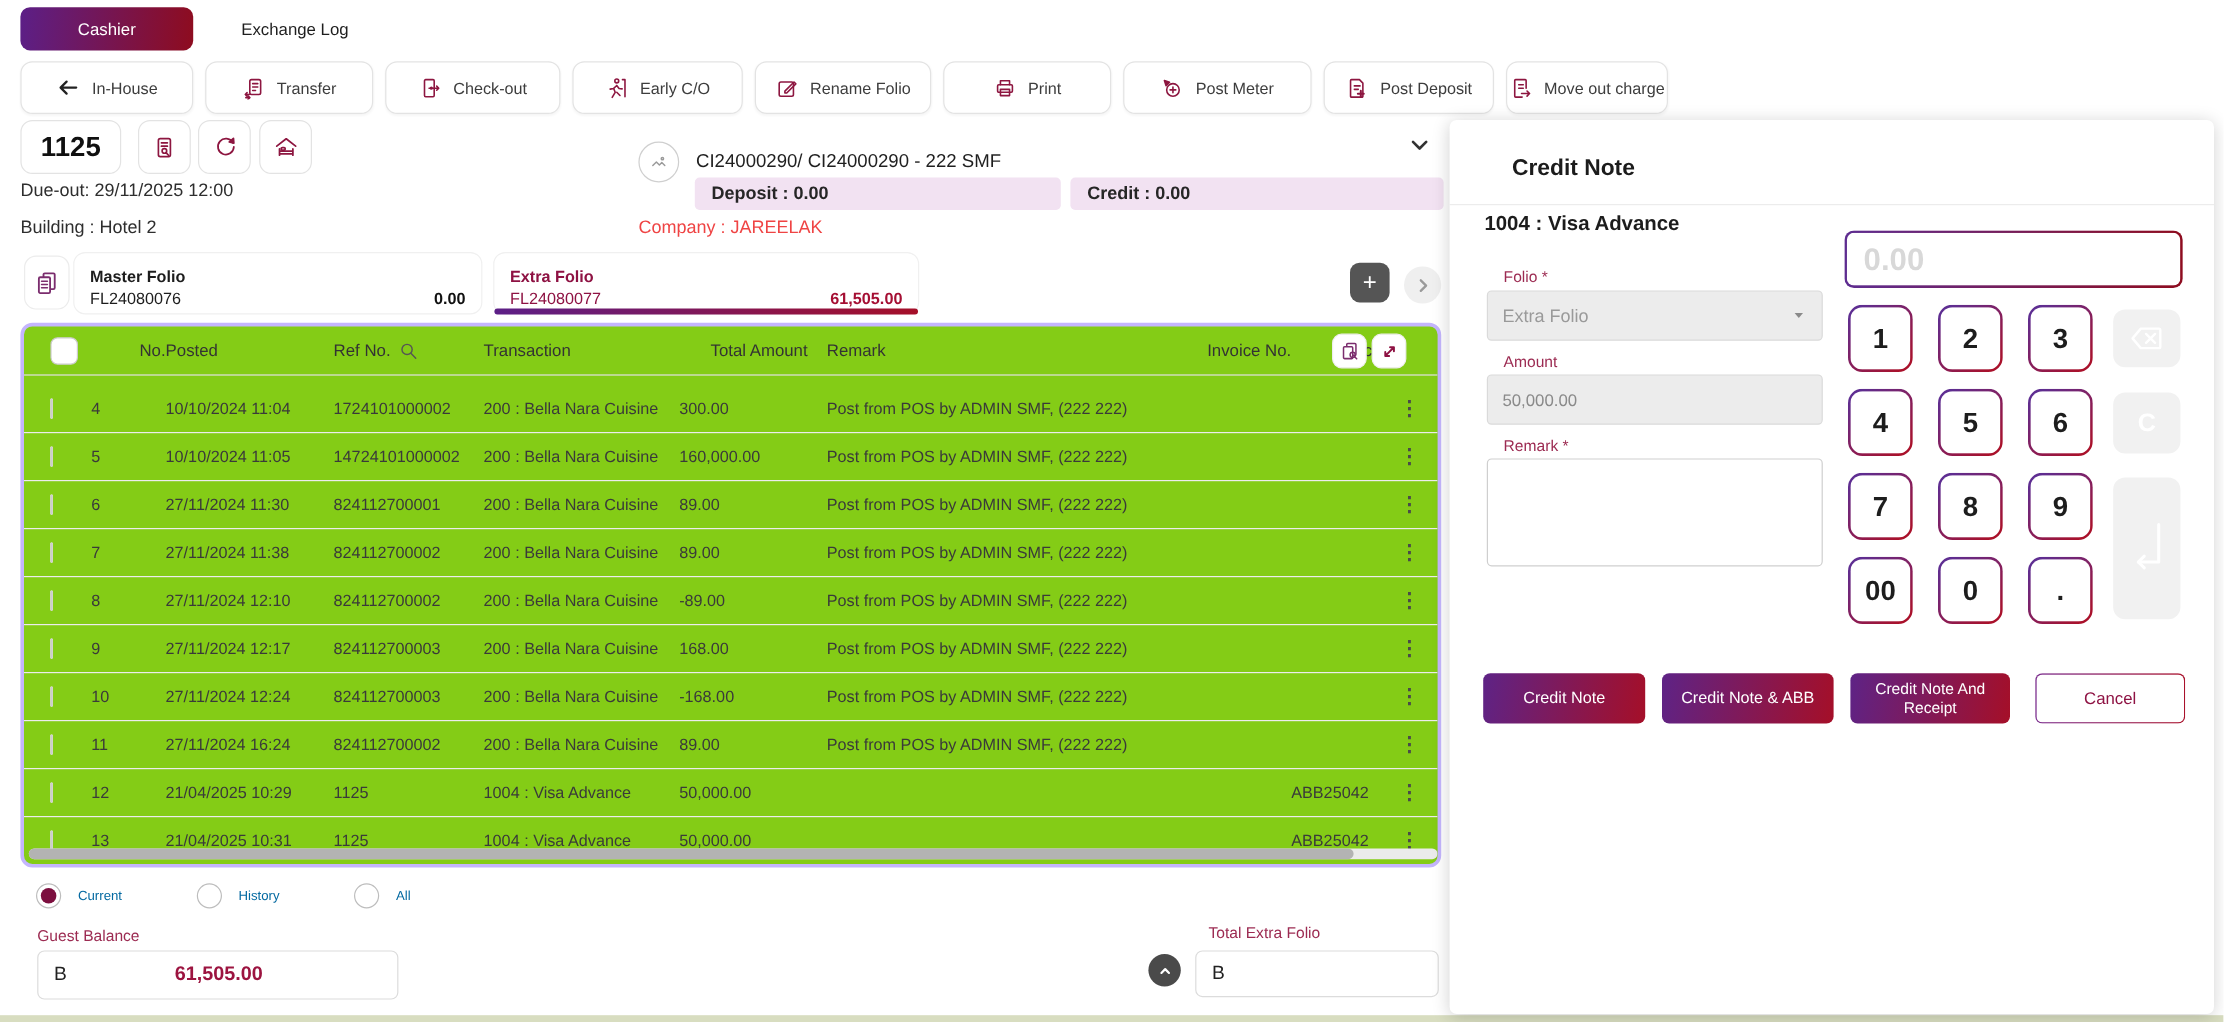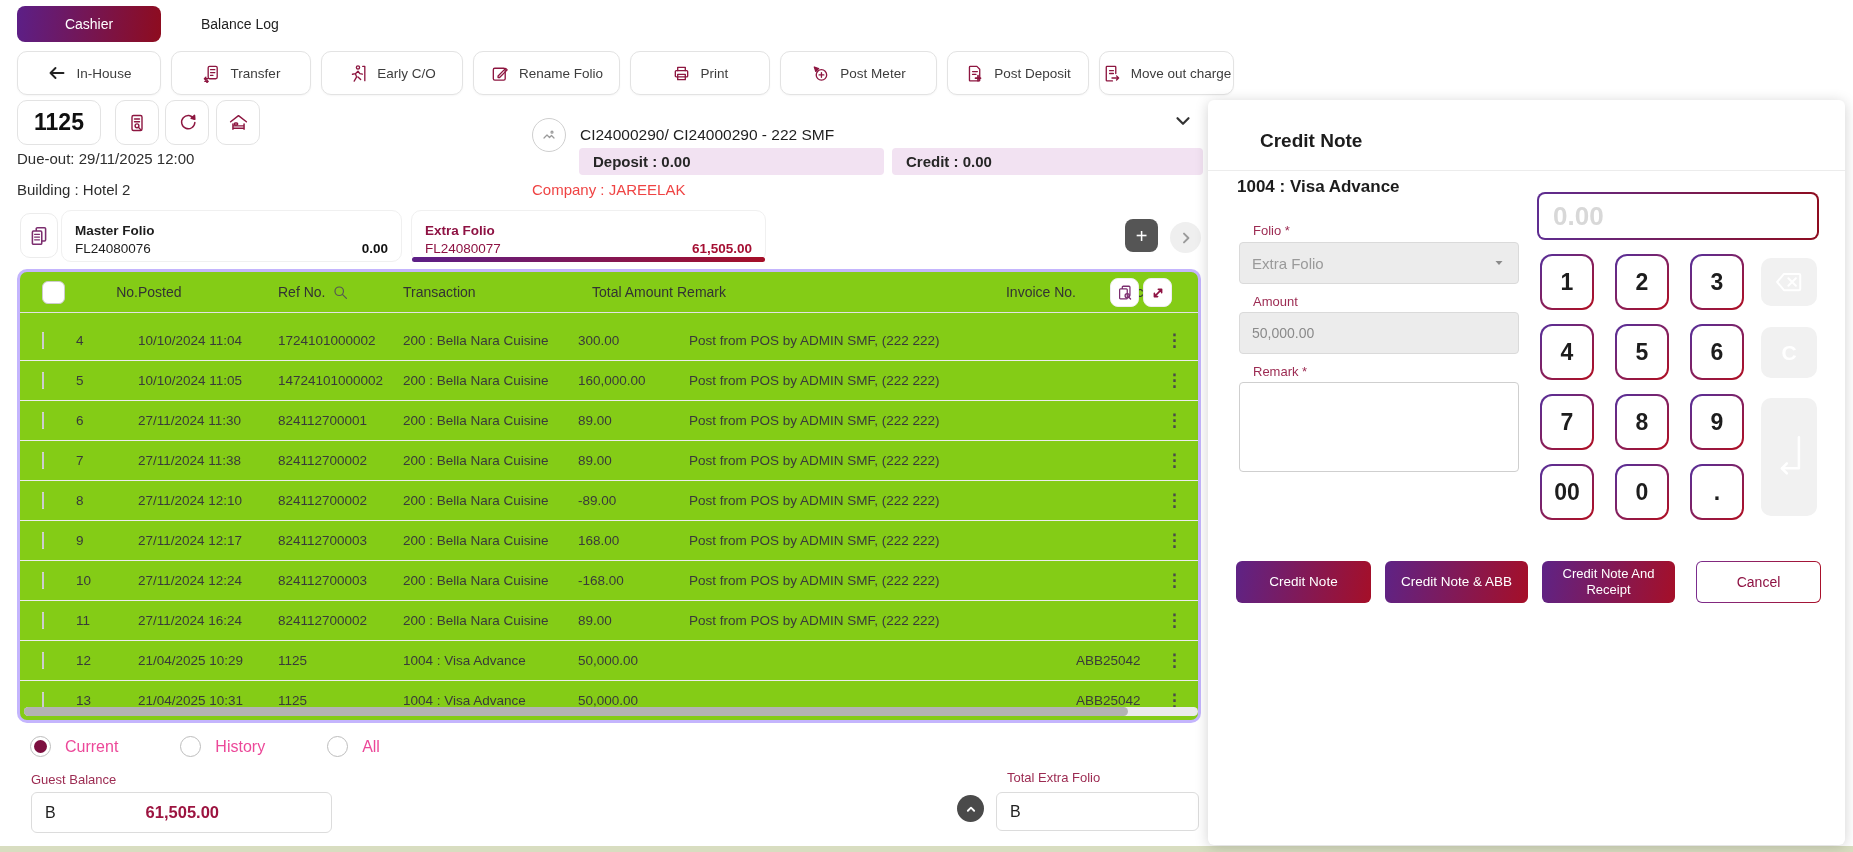--- a/index.html
+++ b/index.html
@@ -66,38 +66,38 @@
 
   
   .table-card { position:absolute; left:17px; top:269px; width:1184px; height:454px;
     background:#84cc16; border:3px solid #c4b5fd; border-radius:10px; overflow:hidden; }
   .t-grid { display:grid; grid-template-columns:56px 62px 140px 125px 163px 107px 300px 103px 90px 36px;
     align-items:center; }
   .t-head { height:41px; border-bottom:1px solid #e2e2e2; font-size:14px; color:#333; position:relative; }
   .t-head > div { display:flex; align-items:center; }
   .cb { width:23px; height:23px; border:1.5px solid #cccccc; border-radius:6px; background:#fff; margin-left:22px; cursor:pointer; }
   .col-no { justify-content:flex-end; }
-  .col-amt { justify-content:flex-end;margin-left:12px; }
+  .col-amt { justify-content:flex-end; }
   .col-receipt { justify-content:flex-end; overflow:hidden; white-space:nowrap; }
   .head-icons { position:absolute; right:26px; top:6px; display:flex; gap:4px; }
   .head-icon-btn { width:29px; height:29px; border:1px solid #eee; border-radius:8px; background:#fff;
     display:flex; align-items:center; justify-content:center; cursor:pointer; }
   .t-body { padding-top:8px; }
   .t-row { height:40px; border-bottom:1px solid #ececec; font-size:13.5px; color:#3a3a3a; }
   .kebab { background:none; border:none; font-size:17px; font-weight:bold; color:#4a4a4a; cursor:pointer; line-height:1; }
   .hscroll { position:absolute; left:4px; bottom:4px; width:1174px; height:9px; background:#ebebeb; border-radius:5px; }
   .hscroll .thumb { width:94%; height:9px; background:#b3b3b3; border-radius:5px; cursor:pointer; }
 
   
   .filters { position:absolute; left:30px; top:736px; display:flex; align-items:center; gap:62px; }
   .radio-item { display:flex; align-items:center; gap:14px; cursor:pointer; }
   .radio { width:21px; height:21px; border-radius:50%; border:1.5px solid #bdbdbd; background:#fff;
     display:flex; align-items:center; justify-content:center; }
   .radio.sel::after { content:""; width:13px; height:13px; border-radius:50%; background:#7c0f3f; }
-  .radio-label { font-size:16px; color:#ec4899; }
+  .radio-label { font-size:11px; color:#0369a1; }
 
   
   .bal-label { position:absolute; font-size:13px; color:#9c2b52; }
   .bal-box { position:absolute; height:41px; background:#fff; border:1px solid #dcdcdc; border-radius:6px;
     display:flex; align-items:center; font-size:16px; }
   .bal-cur { margin-left:13px; color:#222; }
   .bal-amt { position:absolute; font-weight:bold; color:#9c1440; font-size:16.5px; }
   .up-toggle { position:absolute; left:957px; top:795px; width:27px; height:27px; border-radius:50%;
     background:#4a4a4a; border:none; display:flex; align-items:center; justify-content:center; cursor:pointer; }
   .bottom-strip { position:absolute; left:0; top:846px; width:1853px; height:6px; background:#d8ddc0; }
@@ -134,21 +134,21 @@
     display:flex; align-items:center; justify-content:center; text-align:center; line-height:1.25; padding:0 6px; }
   .cancel-btn { position:absolute; top:461px; height:42px; border:1px solid transparent; border-radius:6px; cursor:pointer;
     background:linear-gradient(#fff,#fff) padding-box, linear-gradient(90deg,#7b2d8e,#a9112b) border-box;
     color:#8e1243; font-size:14px; font-family:inherit; }
 </style>
 </head>
 <body>
 
 <div class="top-tabs">
   <button class="tab-active">Cashier</button>
-  <button class="tab-plain">Balance Log</button>
+  <button class="tab-plain">Exchange Log</button>
 </div>
 
 <div class="toolbar">
   <button class="tb-btn" style="width:144px">
     <span>
         <svg width="20" height="20" viewBox="0 0 20 20" class="ic" style="stroke:#222;stroke-width:1.9">
           <path d="M16.5 10H3.5M8.5 5L3.5 10l5 5"></path>
         </svg>
       </span>
     <span>In-House</span>
@@ -156,20 +156,30 @@
   <button class="tb-btn" style="width:140px">
     <span>
         <svg width="19" height="19" viewBox="0 0 20 20" class="ic">
           <rect x="6.5" y="2.5" width="9.5" height="13" rx="1.5"></rect>
           <path d="M9 6h4.5M9 9h4.5M9 12h2.5"></path>
           <path d="M6 15.5H2.5m1.6-1.6l-1.6 1.6 1.6 1.6"></path>
           <path d="M3 18.3h3.5M4.9 16.7l1.6 1.6-1.6 1.6"></path>
         </svg>
       </span>
     <span>Transfer</span>
+  </button>
+  <button class="tb-btn" style="width:146px">
+    <span>
+        <svg width="19" height="19" viewBox="0 0 20 20" class="ic">
+          <rect x="5" y="2.5" width="8.5" height="15" rx="1"></rect>
+          <circle cx="11" cy="10" r="0.7" fill="#8d1640"></circle>
+          <path d="M9 10h8.5M15.7 8.2l1.8 1.8-1.8 1.8"></path>
+        </svg>
+      </span>
+    <span>Check-out</span>
   </button>
   <button class="tb-btn" style="width:142px">
     <span>
         <svg width="19" height="19" viewBox="0 0 20 20" class="ic">
           <circle cx="10.5" cy="3.6" r="1.7"></circle>
           <path d="M6.5 18l2.6-4.4-1.3-3.4 2.7-2.6 2 2.6 2.7.4M7.9 10.2l-3.2.6M10.5 13.6l2.8 2.8M15.5 2.5h2.2v15"></path>
         </svg>
       </span>
     <span>Early C/O</span>
   </button>
@@ -318,21 +328,21 @@
       <span>Ref No.</span>
       <span style="margin-left:7px">
           <svg width="17" height="17" viewBox="0 0 20 20" class="ic" style="stroke:#555">
             <circle cx="8.5" cy="8.5" r="5"></circle>
             <path d="M12.5 12.5L17 17"></path>
           </svg>
         </span>
     </div>
     <div>Transaction</div>
     <div class="col-amt">Total Amount</div>
-    <div style="padding-left:4px">Remark</div>
+    <div style="padding-left:16px">Remark</div>
     <div class="col-no">Invoice No.</div>
     <div class="col-receipt">Receipt</div>
     <div></div>
     <div class="head-icons">
       <button class="head-icon-btn">
         <span>
             <svg width="18" height="18" viewBox="0 0 20 20" class="ic" style="stroke:#7b2d6e">
               <rect x="7" y="2.5" width="8.5" height="11" rx="1"></rect>
               <rect x="4" y="5.5" width="8.5" height="11" rx="1" fill="#fff"></rect>
               <circle cx="12.5" cy="13" r="2.4"></circle>

